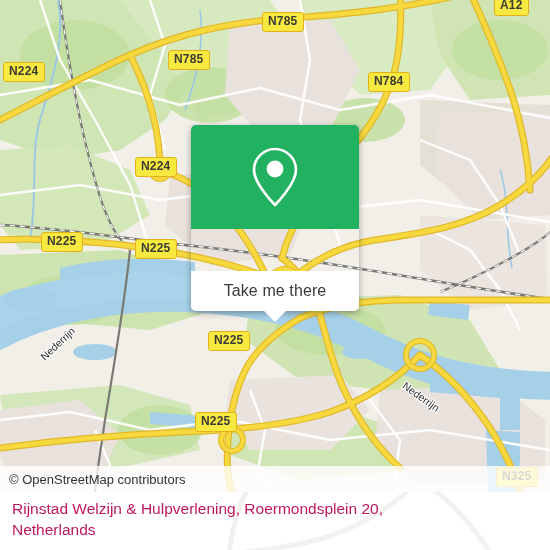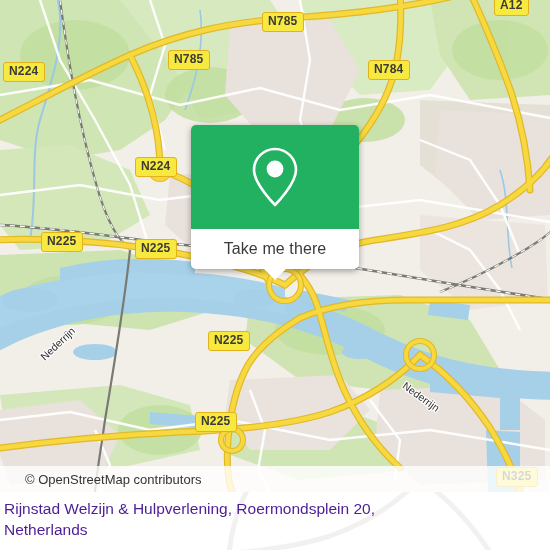--- a/index.html
+++ b/index.html
@@ -79,20 +79,21 @@
     align-items: center;
     justify-content: center;
   }
   #popup-white {
     background: #ffffff;
     height: 40px;
     border-radius: 0 0 5px 5px;
     display: flex;
     align-items: center;
     justify-content: center;
+    margin-top: 42px;
   }
   #popup-label {
     font-family: "Liberation Sans", sans-serif;
     font-size: 16px;
     color: #3a3a3a;
     letter-spacing: 0.1px;
   }
   #popup-tail {
     position: absolute;
     left: 50%;
@@ -114,21 +115,21 @@
     height: 26px;
     background: rgba(255,255,255,0.80);
     display: flex;
     align-items: center;
     z-index: 50;
   }
   #attribution-text {
     font-family: "Liberation Sans", sans-serif;
     font-size: 13px;
     color: #333333;
-    padding-left: 25px;
+    padding-left: 9px;
   }
 
   
   #footer {
     position: absolute;
     left: 0;
     top: 492px;
     width: 550px;
     height: 58px;
     background: #ffffff;
@@ -137,27 +138,27 @@
   #footer-watermark {
     position: absolute;
     left: 0; top: -70px;
     width: 550px;
     height: 200px;
     opacity: 0.30;
     pointer-events: none;
   }
   #footer-caption {
     position: absolute;
-    left: 4px;
+    left: 12px;
     top: 6px;
     width: 405px;
     font-family: "Liberation Sans", sans-serif;
     font-size: 15.5px;
     line-height: 21px;
-    color: #4c1d95;
+    color: #be185d;
   }
   #brand {
     position: absolute;
     right: 8px;
     top: 8px;
     display: flex;
     align-items: center;
     height: 40px;
   }
   #brand-wordmark {
@@ -309,21 +310,21 @@
           <circle cx="232" cy="440" r="11"></circle>
           <circle cx="160" cy="170" r="9"></circle>
         </g>
 
       </g>
     </svg>
 
     <div class="shield" style="left:262px; top:12px;">N785</div>
     <div class="shield" style="left:494px; top:-4px;">A12</div>
     <div class="shield" style="left:168px; top:50px;">N785</div>
-    <div class="shield" style="left:368px; top:60px;">N784</div>
+    <div class="shield" style="left:368px; top:72px;">N784</div>
     <div class="shield" style="left:3px; top:62px;">N224</div>
     <div class="shield" style="left:135px; top:157px;">N224</div>
     <div class="shield" style="left:41px; top:232px;">N225</div>
     <div class="shield" style="left:135px; top:239px;">N225</div>
     <div class="shield" style="left:208px; top:331px;">N225</div>
     <div class="shield" style="left:195px; top:412px;">N225</div>
     <div class="shield" style="left:496px; top:467px;">N325</div>
 
     <div class="river-label" style="left:42px; top:352px; transform:rotate(-43deg); transform-origin:left center;">Nederrijn</div>
     <div class="river-label" style="left:404px; top:378px; transform:rotate(36deg); transform-origin:left center;">Nederrijn</div>

